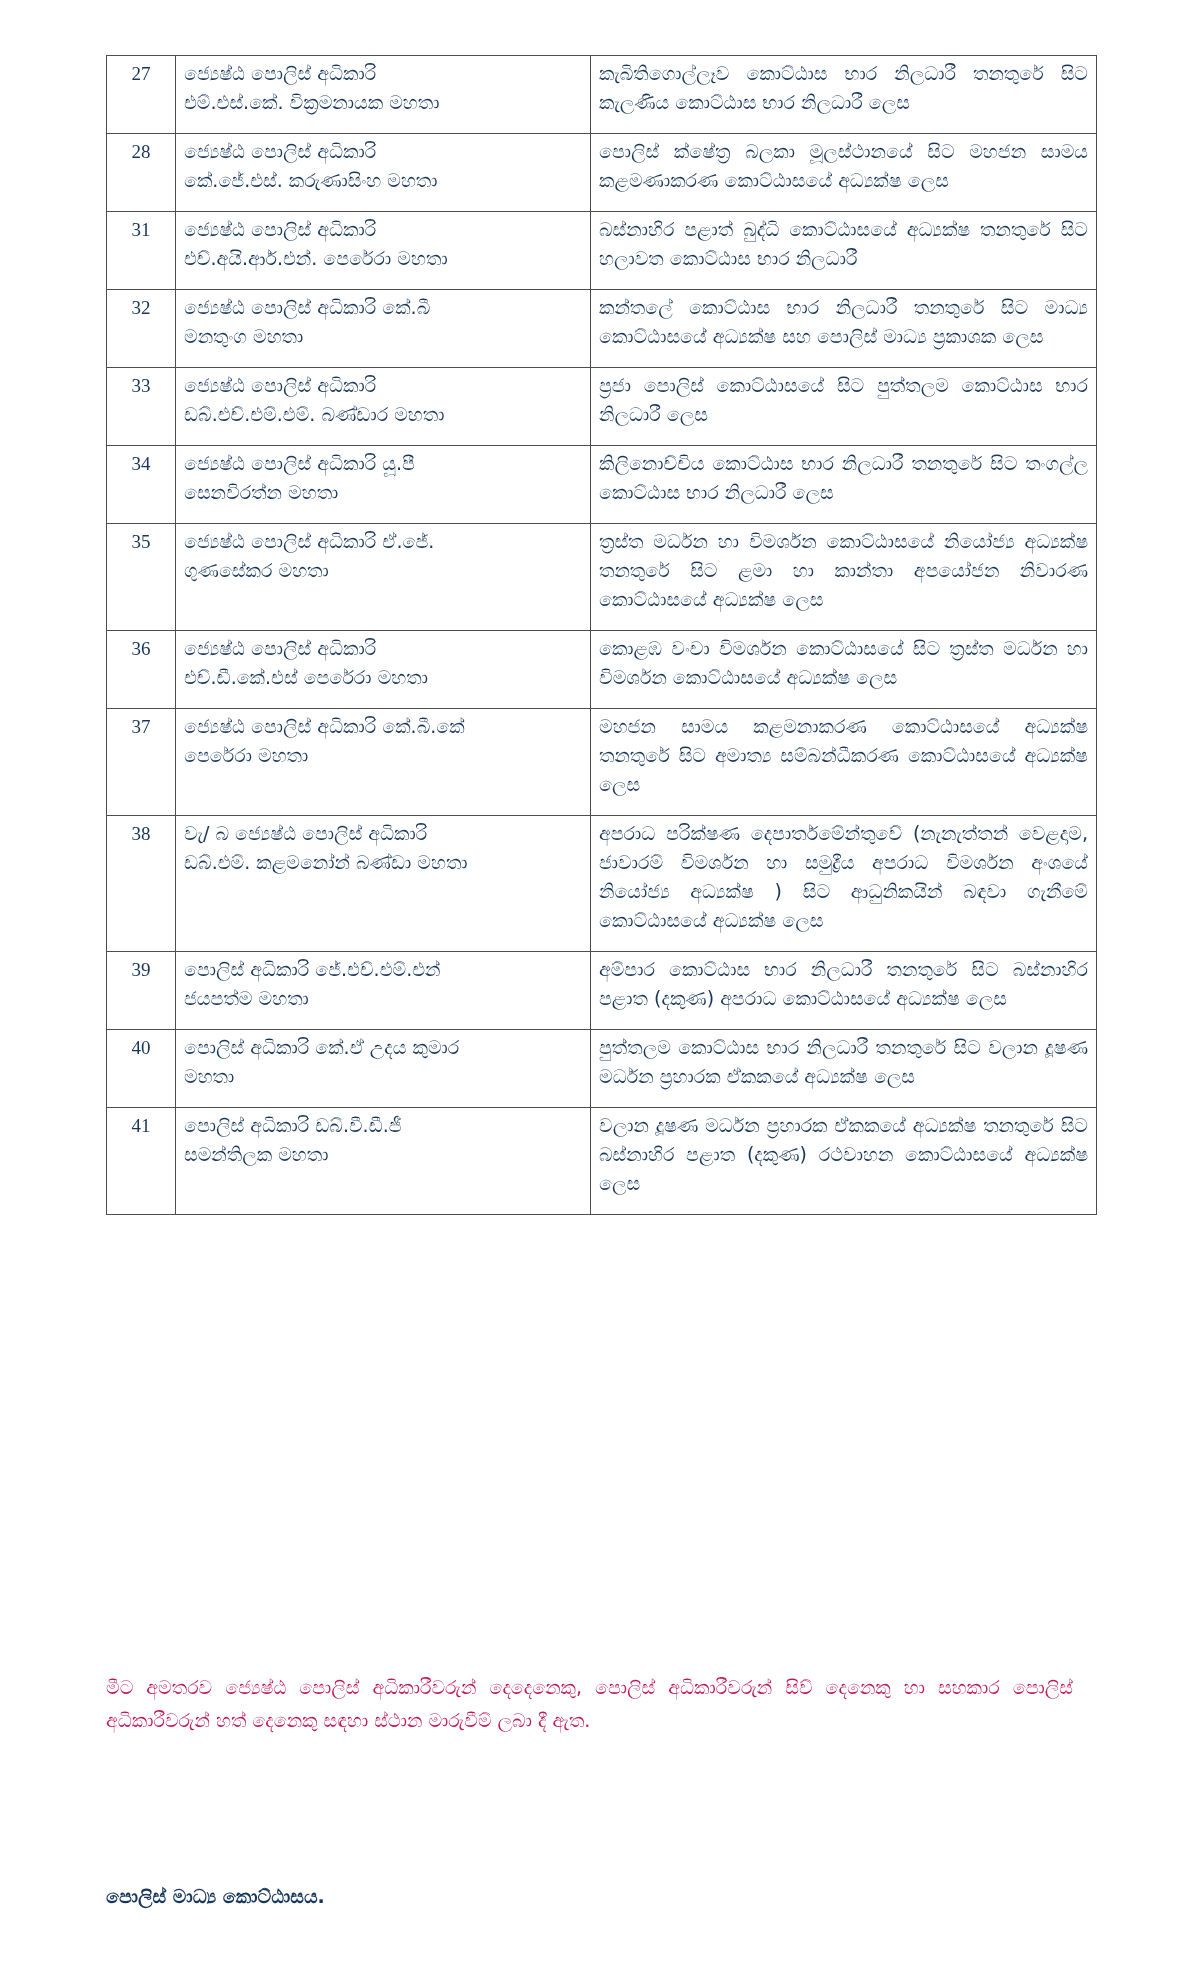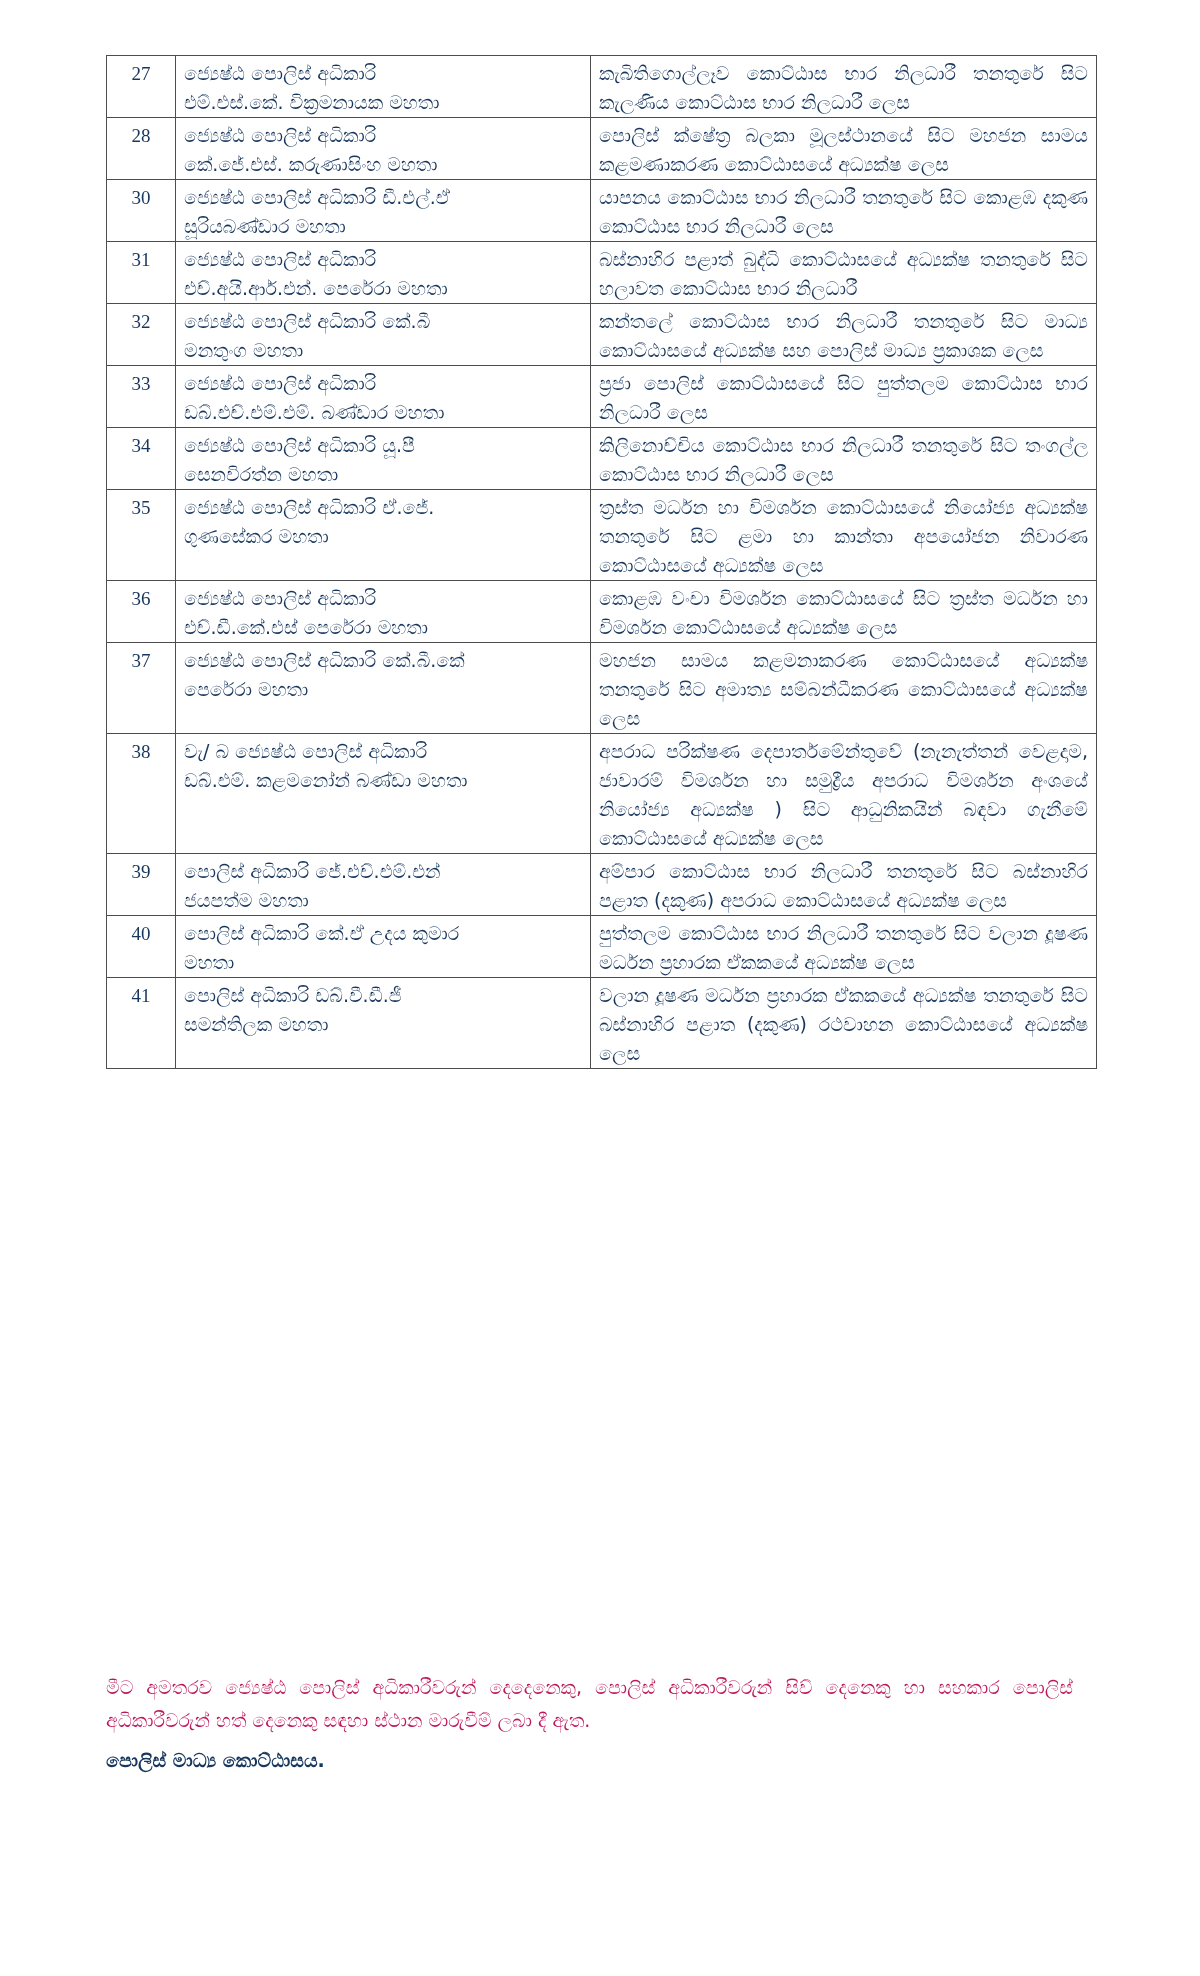--- a/index.html
+++ b/index.html
@@ -26,21 +26,21 @@
     top: 55px;
     width: 967px;
     border-collapse: collapse;
     table-layout: fixed;
   }
   table.transfer-table td {
     border: 1px solid #4d4d4d;
     vertical-align: top;
     font-size: 19px;
     line-height: 29px;
-    padding: 3px 8px 0 8px;
+    padding: 3px 8px 16px 8px;
     color: #17365d;
   }
   td.col-no {
     width: 52px;
     text-align: center;
     font-family: "Liberation Serif", "DejaVu Serif", serif;
     font-size: 21px;
     padding-top: 4px;
   }
   td.col-name {
@@ -62,21 +62,21 @@
     width: 967px;
     font-size: 19px;
     line-height: 33px;
     text-align: justify;
     text-justify: inter-word;
     color: #be185d;
   }
   .signature {
     position: absolute;
     left: 106px;
-    top: 1730px;
+    top: 1866px;
     width: 967px;
     font-size: 19px;
     font-weight: bold;
     color: #17365d;
   }
 </style>
 </head>
 <body>
 
 <div class="doc">
@@ -96,28 +96,20 @@
         <tr>
           <td class="col-no">28</td>
           <td class="col-name">
             <div>ජ්‍යෙෂ්ඨ පොලිස් අධිකාරි</div>
             <div>කේ.ජේ.එස්. කරුණාසිංහ මහතා</div>
           </td>
           <td class="col-transfer">පොලිස් ක්ෂේත්‍ර බලකා මූලස්ථානයේ සිට මහජන සාමය කළමණාකරණ කොට්ඨාසයේ අධ්‍යක්ෂ ලෙස</td>
         </tr>
 
 
-        <tr>
-          <td class="col-no">30</td>
-          <td class="col-name">
-            <div>ජ්‍යෙෂ්ඨ පොලිස් අධිකාරි ඩී.එල්.ඒ</div>
-            <div>සූරියබණ්ඩාර මහතා</div>
-          </td>
-          <td class="col-transfer">යාපනය කොට්ඨාස භාර නිලධාරී තනතුරේ සිට කොළඹ දකුණ කොට්ඨාස භාර නිලධාරී ලෙස</td>
-        </tr>
 
         <tr>
           <td class="col-no">31</td>
           <td class="col-name">
             <div>ජ්‍යෙෂ්ඨ පොලිස් අධිකාරි</div>
             <div>එච්.අයි.ආර්.එන්. පෙරේරා මහතා</div>
           </td>
           <td class="col-transfer">බස්නාහිර පළාත් බුද්ධි කොට්ඨාසයේ අධ්‍යක්ෂ තනතුරේ සිට හලාවත කොට්ඨාස භාර නිලධාරී</td>
         </tr>
 

